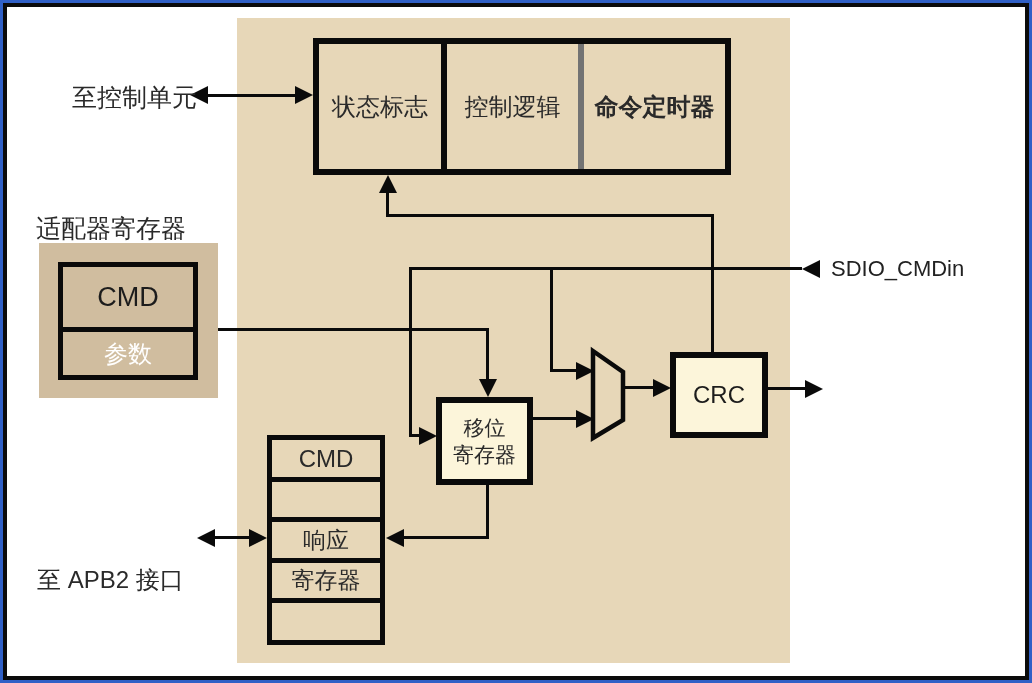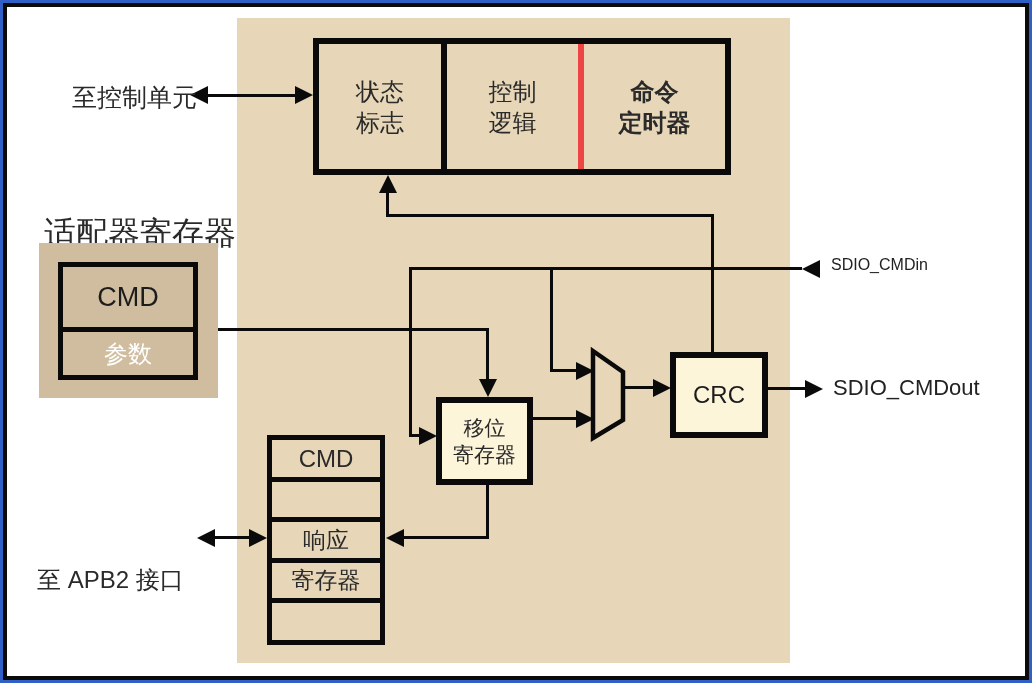--- a/index.html
+++ b/index.html
@@ -28,25 +28,25 @@
   .tri-l{border-top:9px solid transparent;border-bottom:9px solid transparent;border-right:18px solid #0a0a0a;}
   .tri-u{border-left:9px solid transparent;border-right:9px solid transparent;border-bottom:18px solid #0a0a0a;}
   .tri-d{border-left:9px solid transparent;border-right:9px solid transparent;border-top:18px solid #0a0a0a;}
   
   .top-row{
     position:absolute;left:313px;top:38px;width:418px;height:137px;
     border:6px solid #0a0a0a;box-sizing:border-box;
     display:flex;background:#e7d7b8;
   }
   .top-cell{
-    display:flex;flex-direction:column;align-items:center;justify-content:center;
+    display:flex;flex-direction:row;align-items:center;justify-content:center;
     font-size:24px;line-height:31px;text-align:center;color:#2a2a2a;
   }
   .top-cell.c1{width:122px;border-right:6px solid #0a0a0a;}
-  .top-cell.c2{width:131px;border-right:6px solid #ef4444;justify-content:center;}
+  .top-cell.c2{width:131px;border-right:6px solid #737373;justify-content:center;}
   .top-cell.c3{flex:1;font-weight:bold;}
   .adapter-block{
     position:absolute;left:39px;top:243px;width:179px;height:155px;
     background:#d0bd9f;
   }
   .adapter-inner{
     position:absolute;left:58px;top:262px;width:140px;height:118px;
     border:5px solid #0a0a0a;box-sizing:border-box;
   }
   .adapter-cmd{
@@ -79,23 +79,23 @@
   }
   .stack-row.r1{height:37px;}
   .stack-row.r2{height:40px;border-top:5px solid #0a0a0a;}
   .stack-row.r3{height:41px;border-top:5px solid #0a0a0a;}
   .stack-row.r4{height:40px;border-top:5px solid #0a0a0a;}
   .stack-row.r5{height:42px;border-top:5px solid #0a0a0a;}
   .stack-row .latin{font-size:24px;}
   
   .lbl{position:absolute;white-space:nowrap;color:#2a2a2a;}
   .lbl-ctrl{left:55px;top:81px;font-size:25px;margin-left:17px;}
-  .lbl-adapter{left:44px;top:212px;font-size:32px;}
+  .lbl-adapter{left:36px;top:212px;font-size:25px;}
   .lbl-apb2{left:37px;top:524px;font-size:24px;margin-top:40px;}
-  .lbl-cmdin{left:831px;top:256px;font-size:16px;color:#222;}
+  .lbl-cmdin{left:831px;top:256px;font-size:22px;color:#222;}
   .lbl-cmdout{left:833px;top:375px;font-size:22px;color:#222;}
   .mux-svg{position:absolute;left:585px;top:344px;}
 </style>
 </head>
 <body>
 
 <div class="page">
   <div class="white-bg"></div>
   <div class="tan-bg"></div>
 
@@ -181,14 +181,13 @@
     </div>
     <div class="stack-row r2"></div>
     <div class="stack-row r3">响应</div>
     <div class="stack-row r4">寄存器</div>
     <div class="stack-row r5"></div>
   </div>
 
   <div class="lbl lbl-ctrl">至控制单元</div>
   <div class="lbl lbl-apb2">至 APB2 接口</div>
   <div class="lbl lbl-cmdin">SDIO_CMDin</div>
-  <div class="lbl lbl-cmdout">SDIO_CMDout</div>
 </div>
 
 </body></html>

